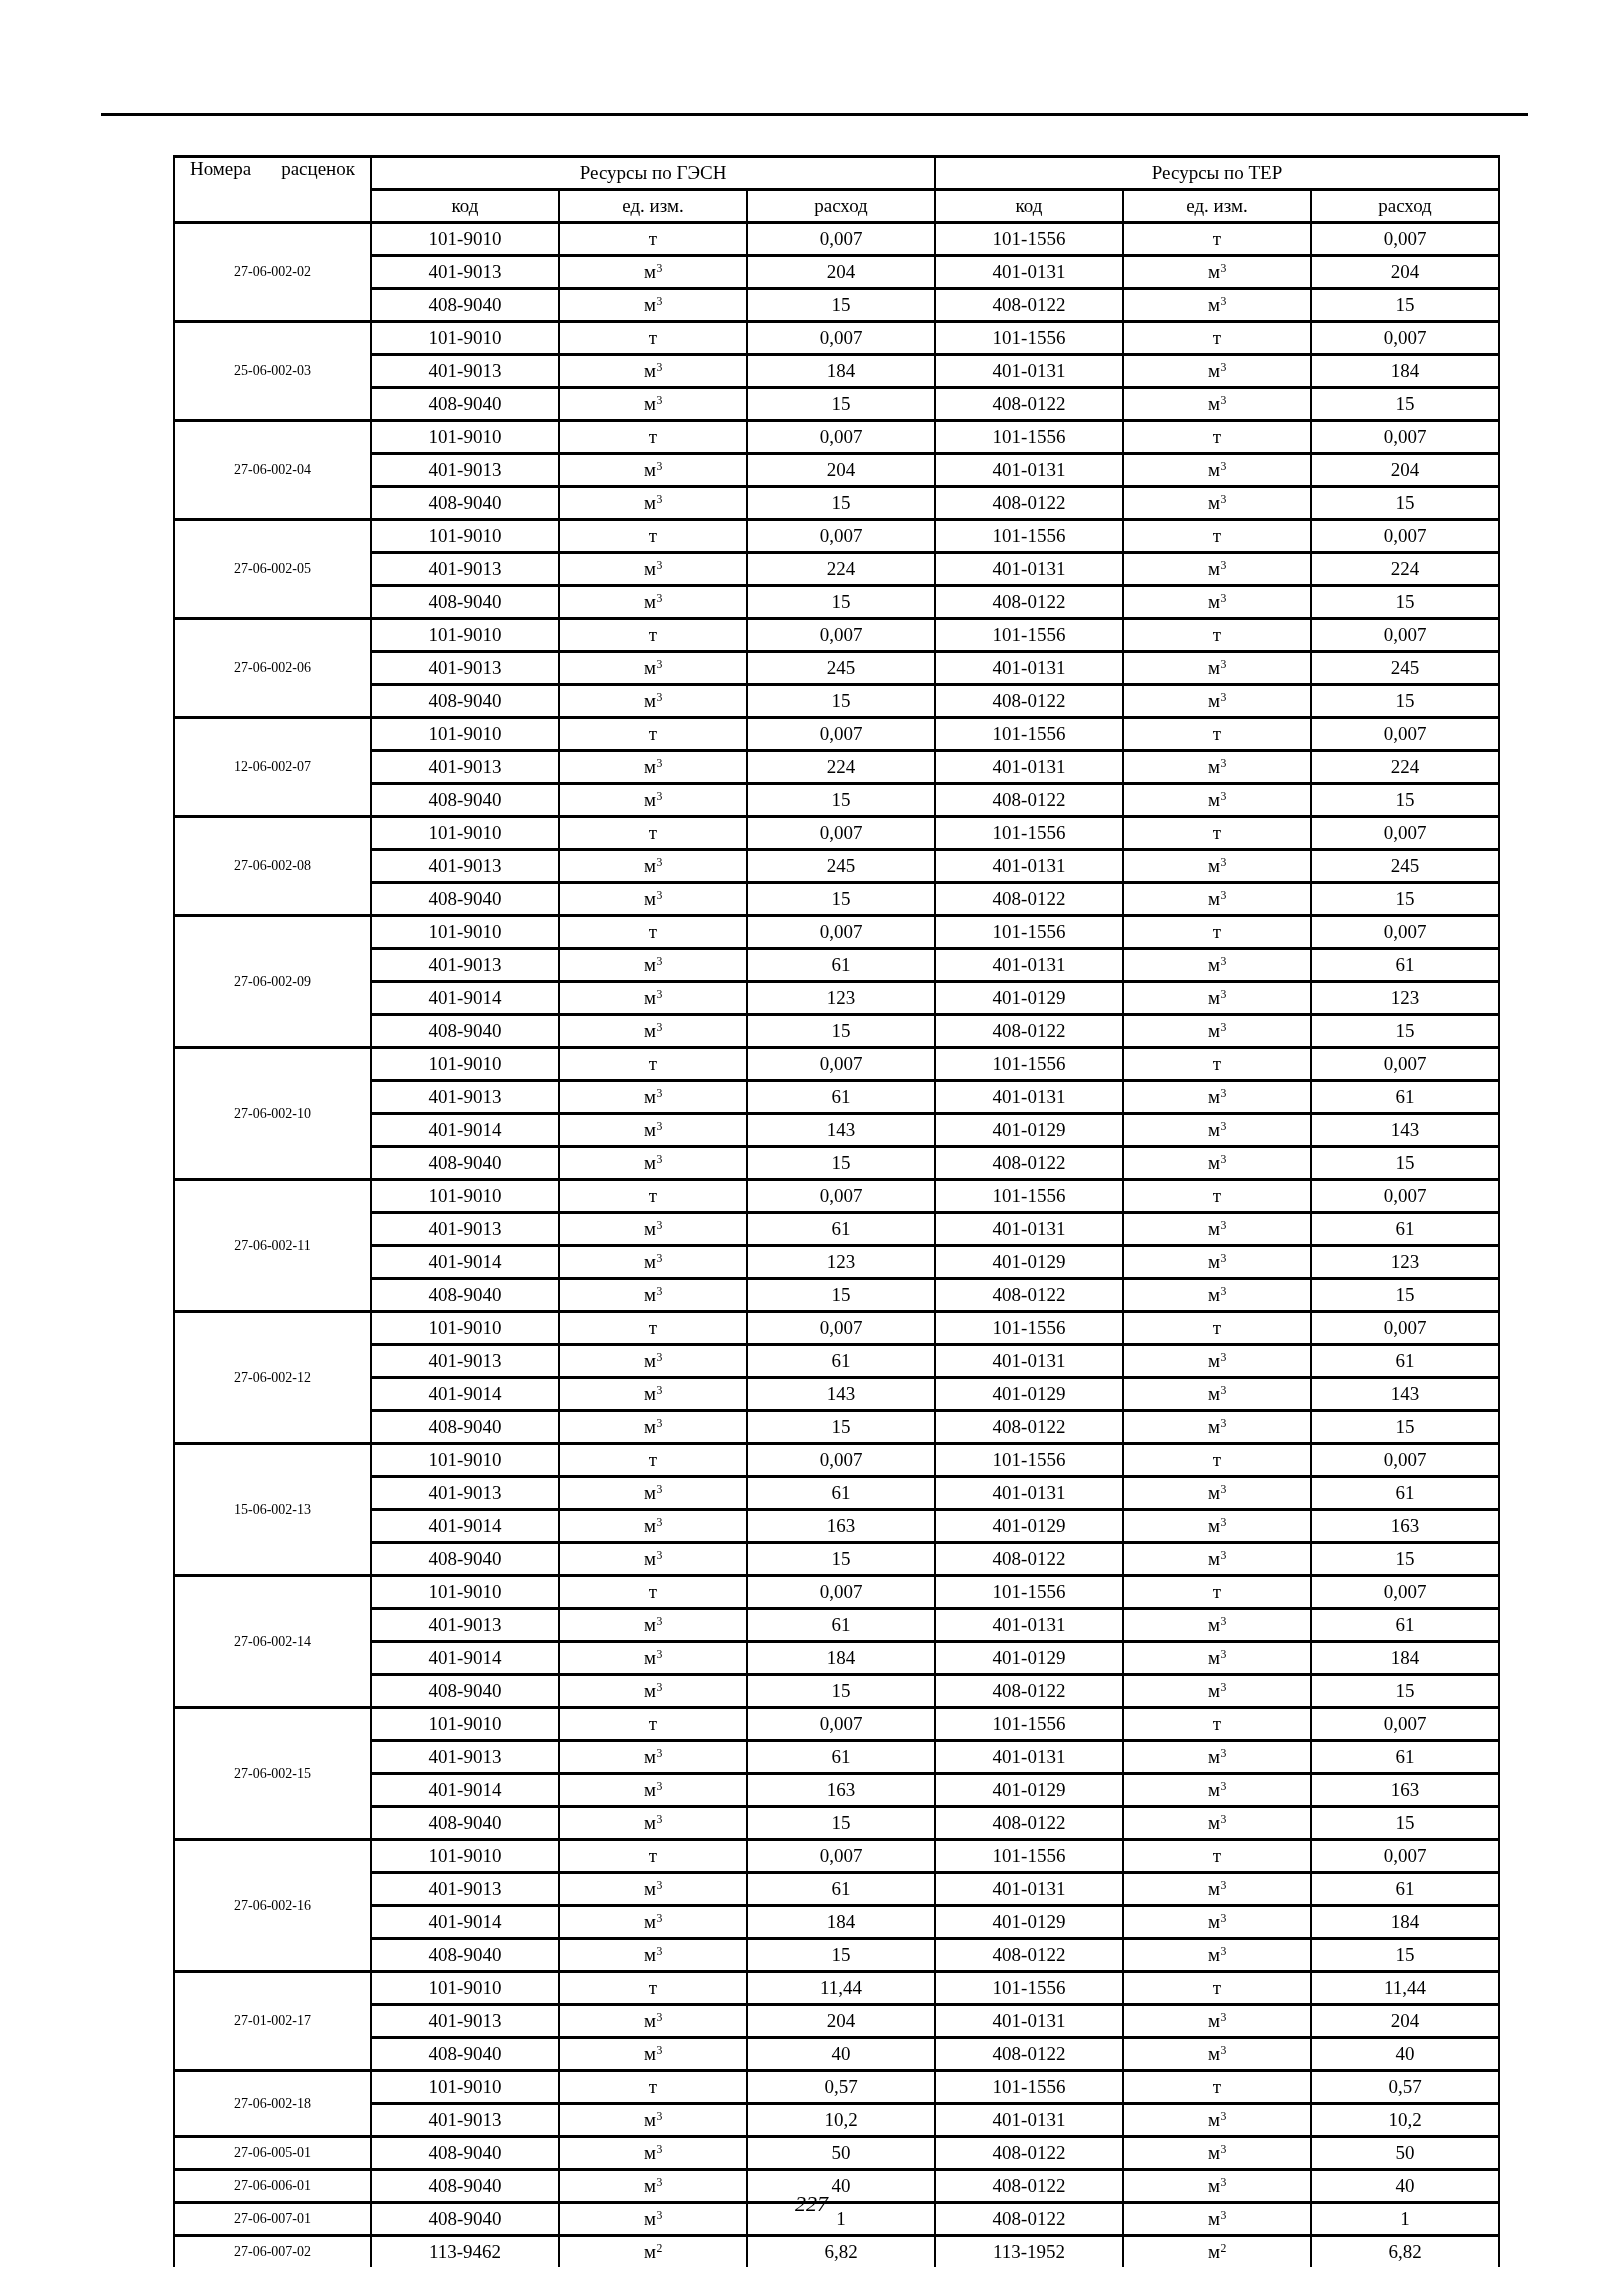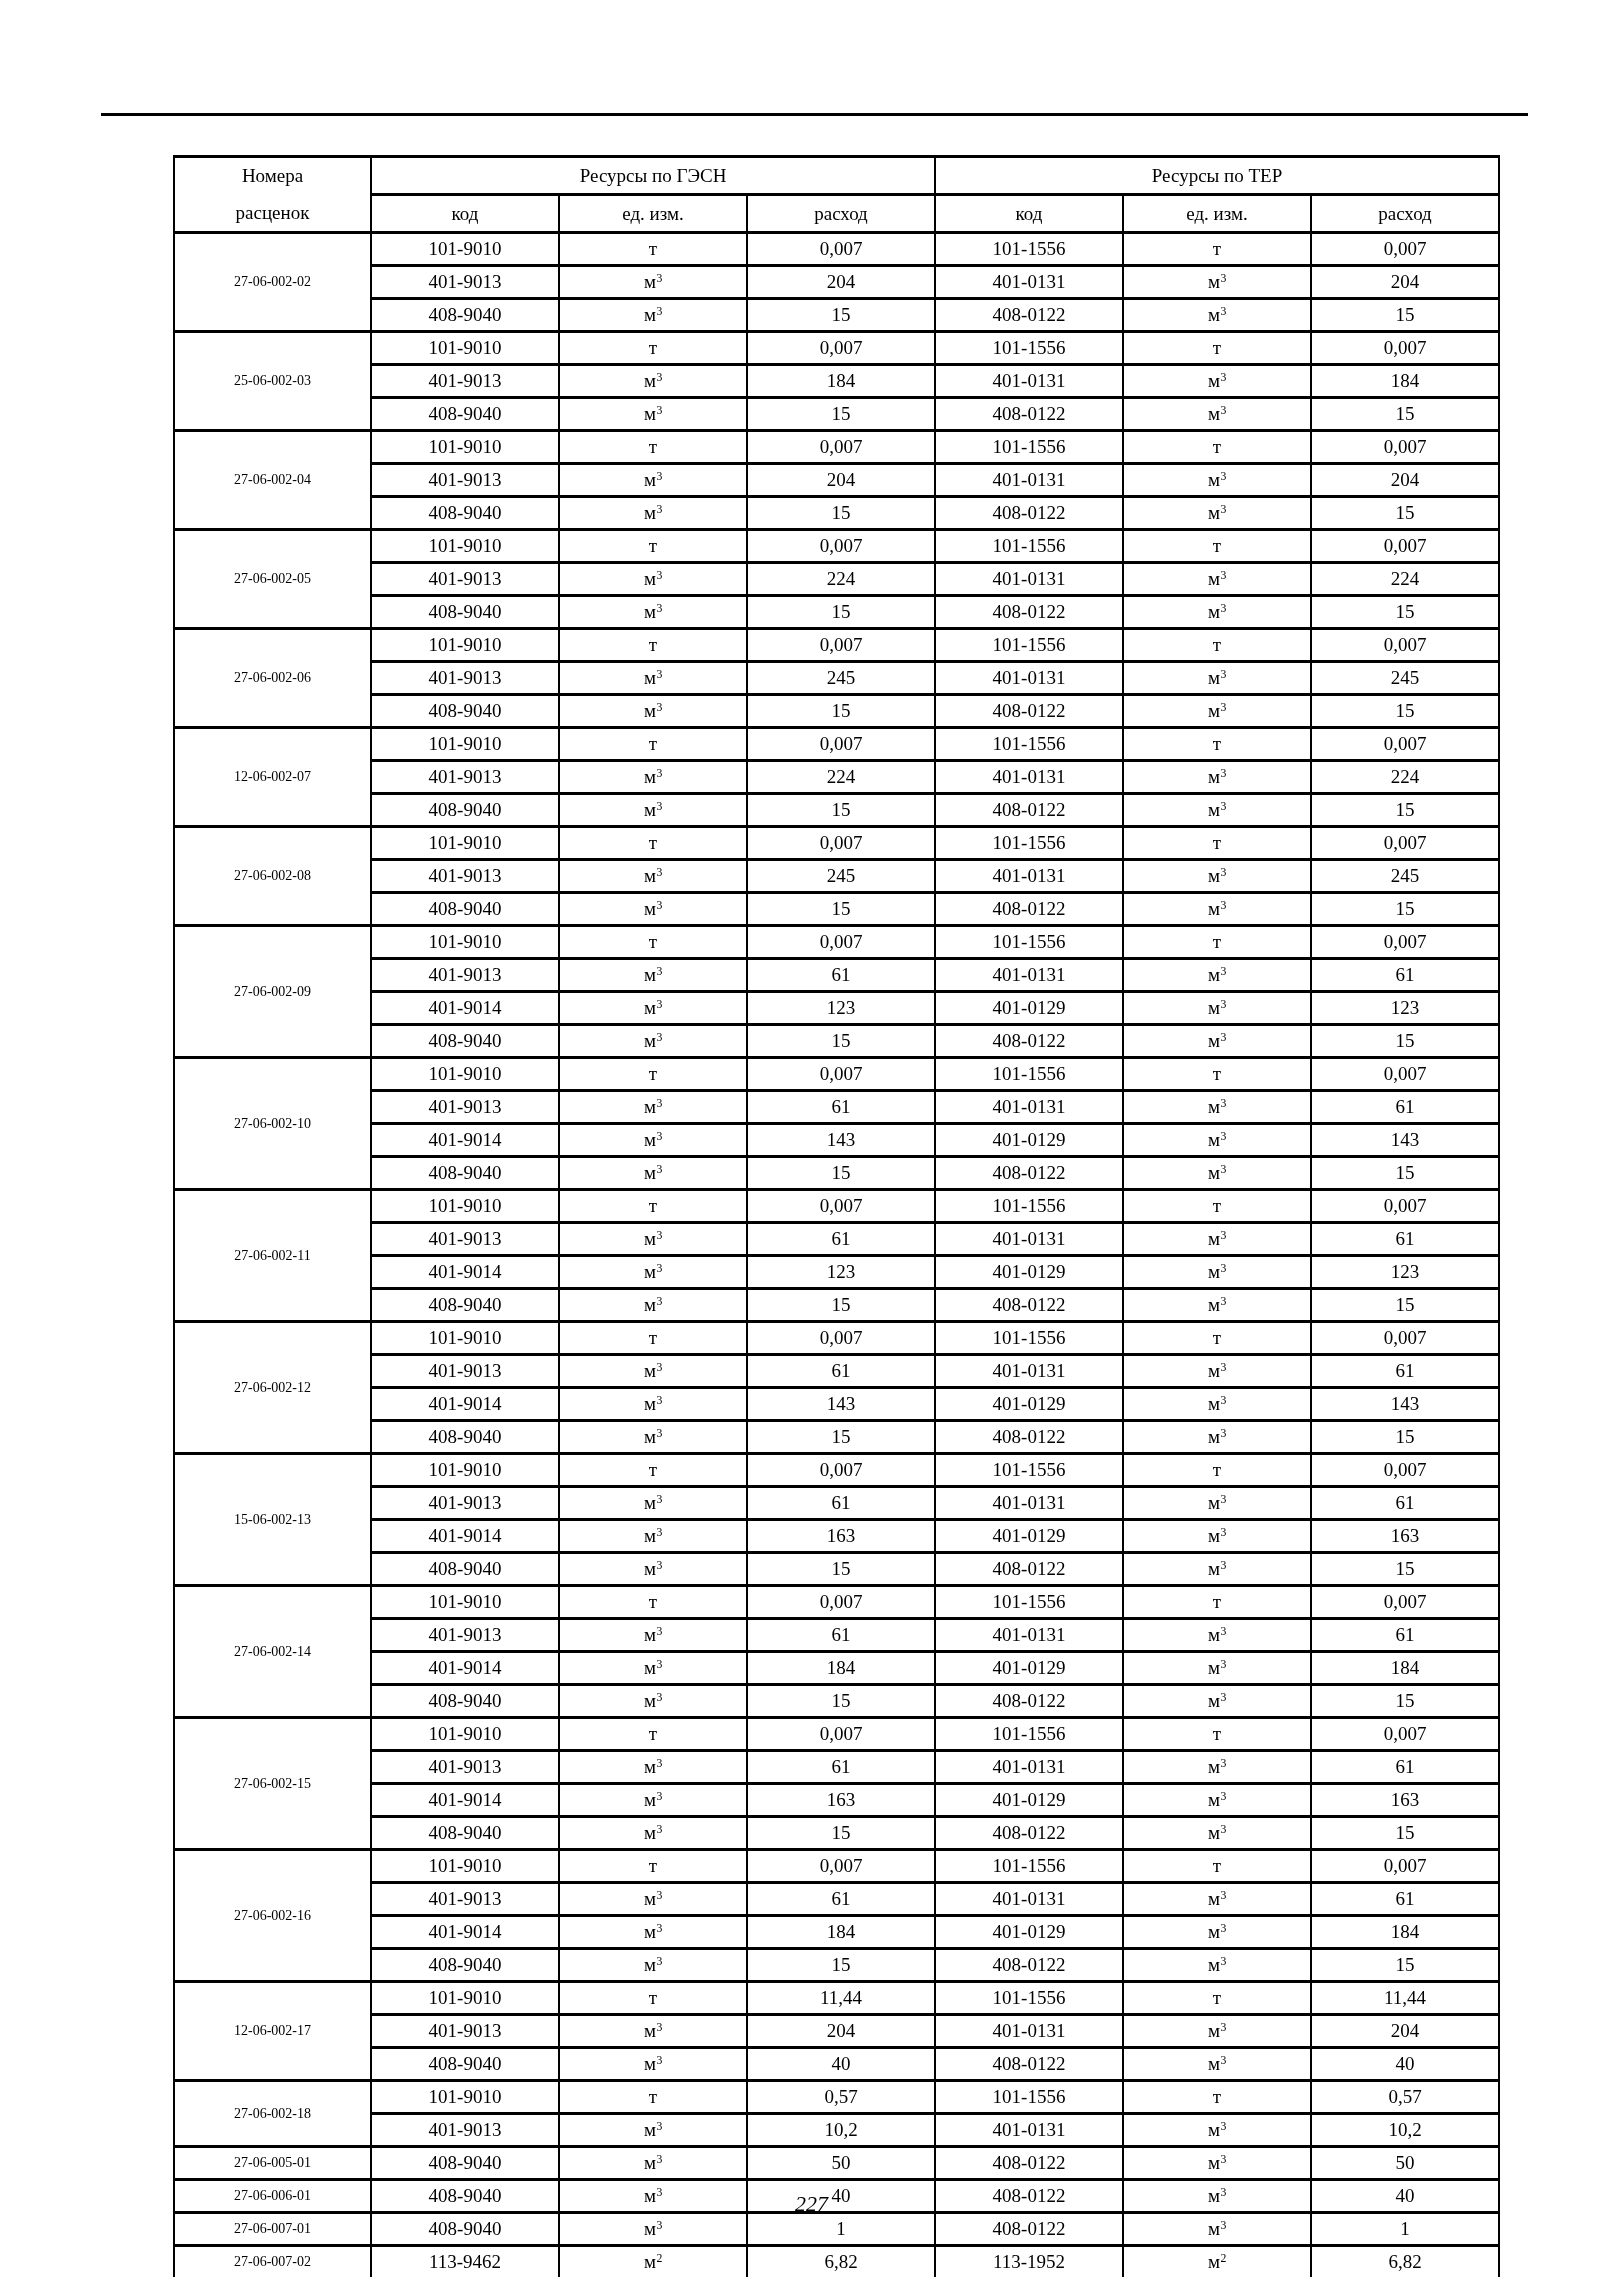--- a/index.html
+++ b/index.html
@@ -47,21 +47,21 @@
   
   thead tr.h2 td { border-top: 3.3px solid #000; margin-top: 48px; }
   
   tbody tr:first-child td { border-top: 3.9px solid #000 !important; }
   
   tbody tr.group-start td { border-top: 3.9px solid #000; }
   
   tbody tr.row-cont td { border-top: 3.3px solid #000; }
 
   td.num-head { vertical-align: middle; }
-  .nh { display: flex; flex-direction: column; justify-content: space-around; height: 73px; }
+  .nh { display: flex; flex-direction: row; justify-content: space-around; height: 63px; }
   td.num {
     vertical-align: top;
     line-height: 30px;
     font-size: 14px;
   }
   .unit sup {
     font-size: 0.62em;
     vertical-align: baseline;
     position: relative;
     top: -0.55em;
@@ -547,21 +547,21 @@
         </tr>
         <tr class="row-cont">
           <td>408-9040</td>
           <td class="unit">м<sup>3</sup></td>
           <td>15</td>
           <td>408-0122</td>
           <td class="unit">м<sup>3</sup></td>
           <td>15</td>
         </tr>
         <tr class="group-start">
-          <td class="num" rowspan="3">12-06-002-17</td>
+          <td class="num" rowspan="3">27-01-002-17</td>
           <td>101-9010</td>
           <td class="unit">т</td>
           <td>11,44</td>
           <td>101-1556</td>
           <td class="unit">т</td>
           <td>11,44</td>
         </tr>
         <tr class="row-cont">
           <td>401-9013</td>
           <td class="unit">м<sup>3</sup></td>

